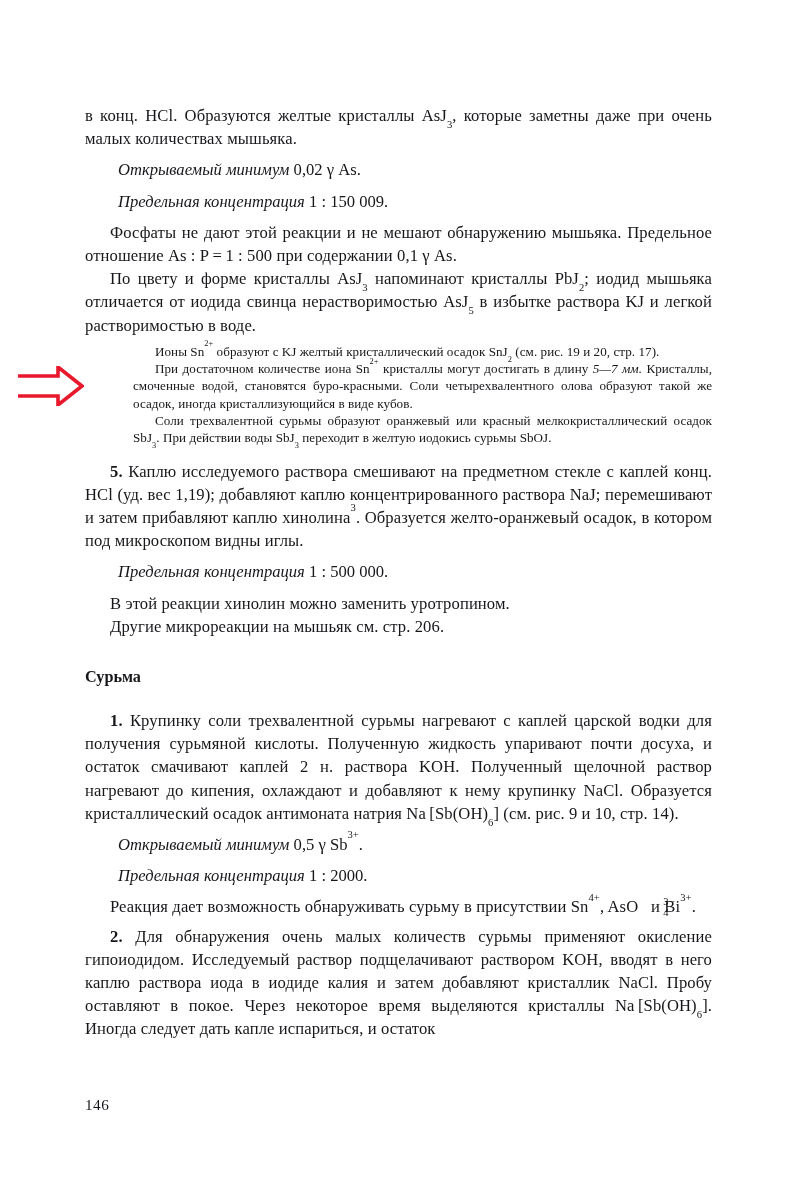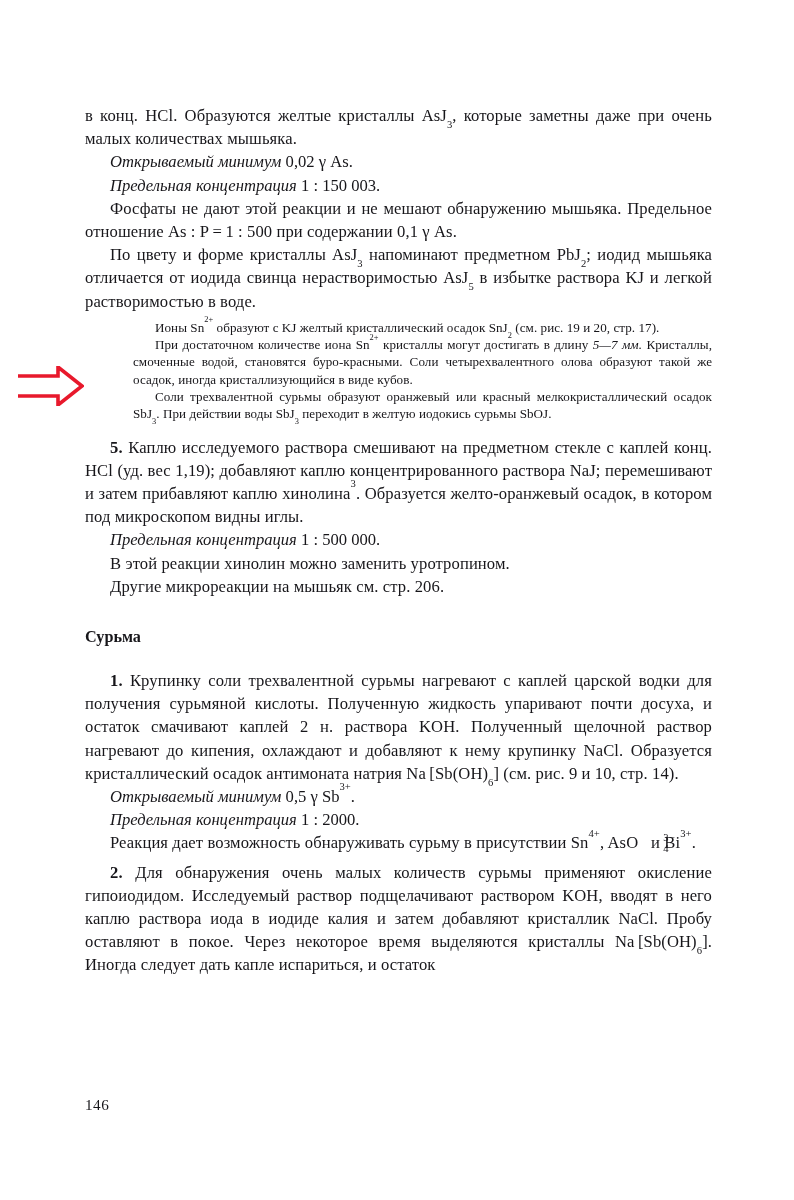--- a/index.html
+++ b/index.html
@@ -31,21 +31,21 @@
     text-justify: inter-word;
     margin: 0;
     letter-spacing: 0.1px;
   }
   .p.indent { text-indent: 25px; }
   .p.noindent { text-indent: 0; }
   .italic {
     font-style: italic;
     font-size: 16.6px;
     line-height: 23.2px;
-    margin: 0;
+    margin: 8px;
     text-indent: 25px;
   }
   .italic .rom { font-style: normal; }
   
   .small {
     font-size: 13.1px;
     line-height: 17.3px;
     text-align: justify;
     text-justify: inter-word;
     margin: 0;
@@ -115,25 +115,25 @@
 <body>
 
 <div class="page">
 
   <div class="content">
 
     <p class="p noindent"><span>в конц. HCl. Образуются желтые кристаллы AsJ</span><sub>3</sub><span>, которые заметны даже при очень малых количествах мышьяка.</span></p>
 
     <p class="italic"><span>Открываемый минимум</span> <span class="rom">0,02 γ As.</span></p>
 
-    <p class="italic"><span>Предельная концентрация</span> <span class="rom">1 : 150 003.</span></p>
+    <p class="italic"><span>Предельная концентрация</span> <span class="rom">1 : 150 009.</span></p>
 
     <p class="p indent">Фосфаты не дают этой реакции и не мешают обнаружению мышьяка. Предельное отношение As : P = 1 : 500 при содержании 0,1 γ As.</p>
 
-    <p class="p indent"><span>По цвету и форме кристаллы AsJ</span><sub>3</sub><span> напоминают предметном PbJ</span><sub>2</sub><span>; иодид мышьяка отличается от иодида свинца нерастворимостью AsJ</span><sub>5</sub><span> в избытке раствора KJ и легкой растворимостью в воде.</span></p>
+    <p class="p indent"><span>По цвету и форме кристаллы AsJ</span><sub>3</sub><span> напоминают кристаллы PbJ</span><sub>2</sub><span>; иодид мышьяка отличается от иодида свинца нерастворимостью AsJ</span><sub>5</sub><span> в избытке раствора KJ и легкой растворимостью в воде.</span></p>
 
     <div class="gap-sm"></div>
 
     <p class="small indent"><span>Ионы Sn</span><sup>2+</sup><span> образуют с KJ желтый кристаллический осадок SnJ</span><sub>2</sub><span> (см. рис. 19 и 20, стр. 17).</span></p>
 
     <p class="small indent"><span>При достаточном количестве иона Sn</span><sup>2+</sup><span> кристаллы могут достигать в длину </span><span class="it">5—7 мм.</span><span> Кристаллы, смоченные водой, становятся буро-красными. Соли четырехвалентного олова образуют такой же осадок, иногда кристаллизующийся в виде кубов.</span></p>
 
     <p class="small indent"><span>Соли трехвалентной сурьмы образуют оранжевый или красный мелкокристаллический осадок SbJ</span><sub>3</sub><span>. При действии воды SbJ</span><sub>3</sub><span> переходит в желтую иодокись сурьмы SbOJ.</span></p>
 
     <div class="gap-md"></div>

